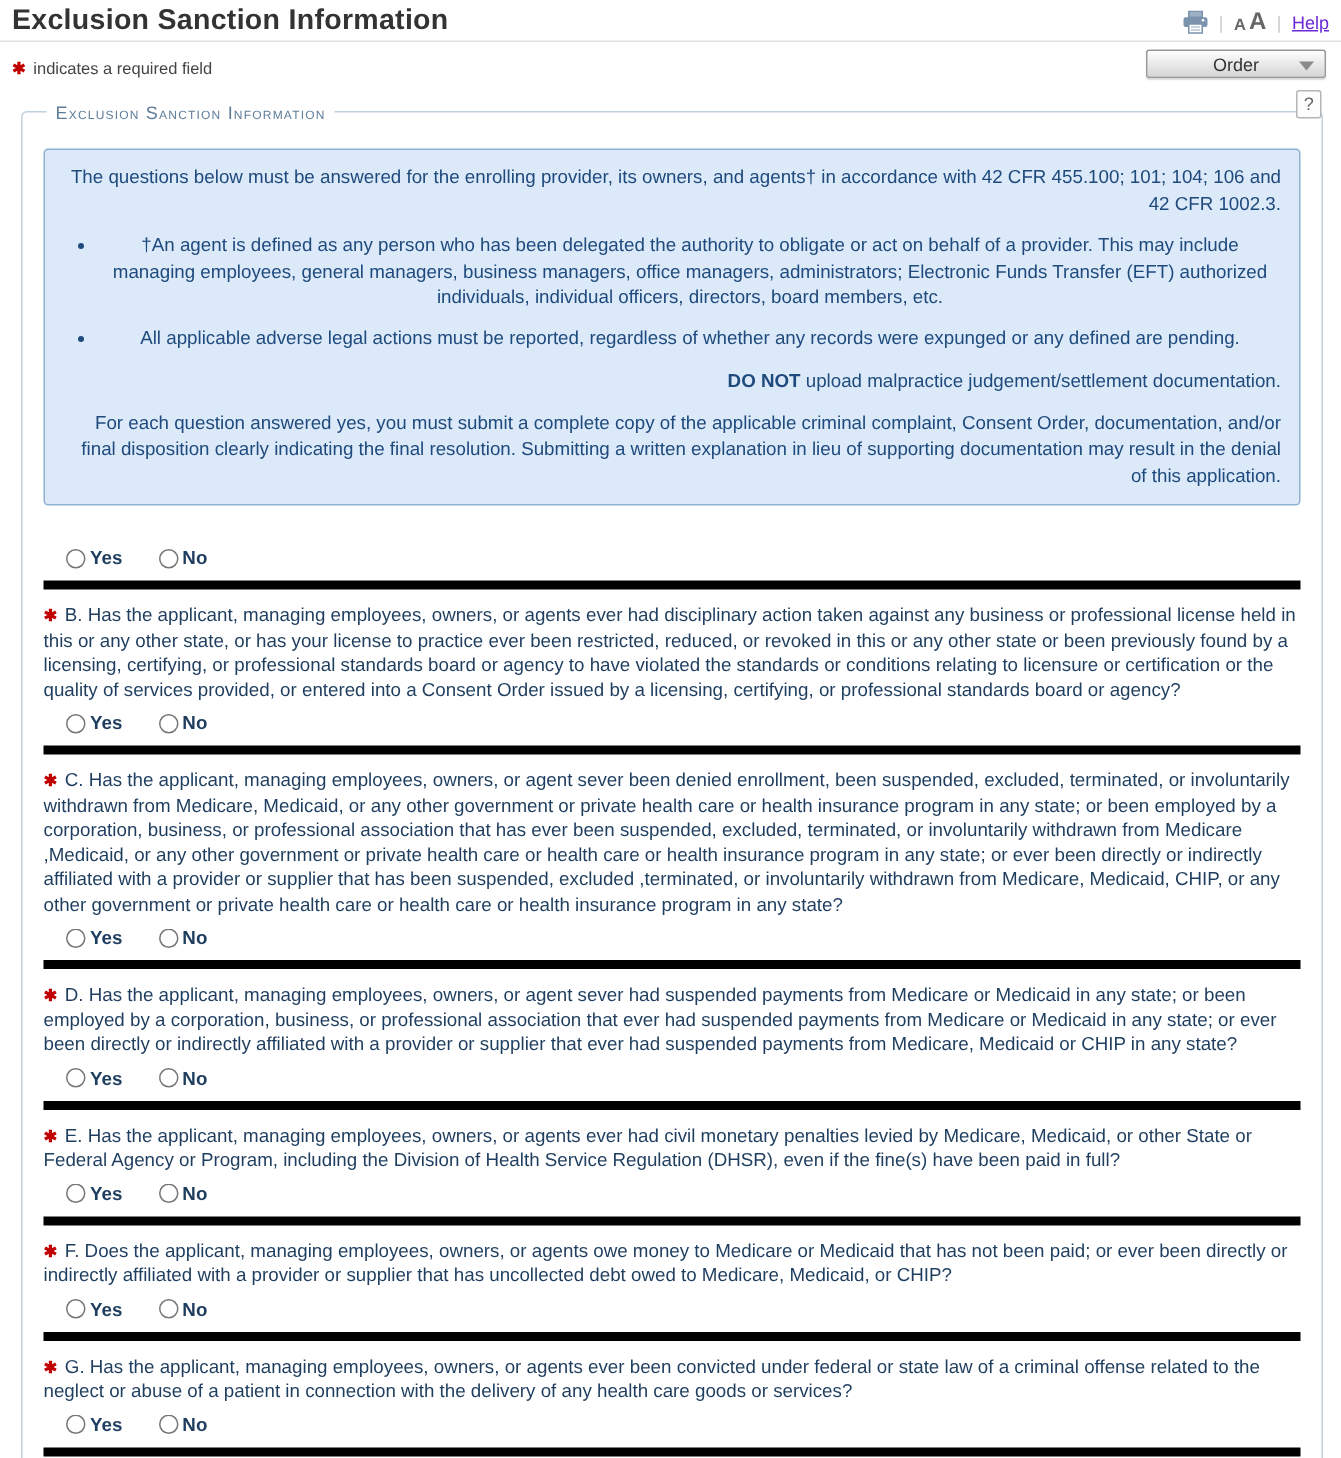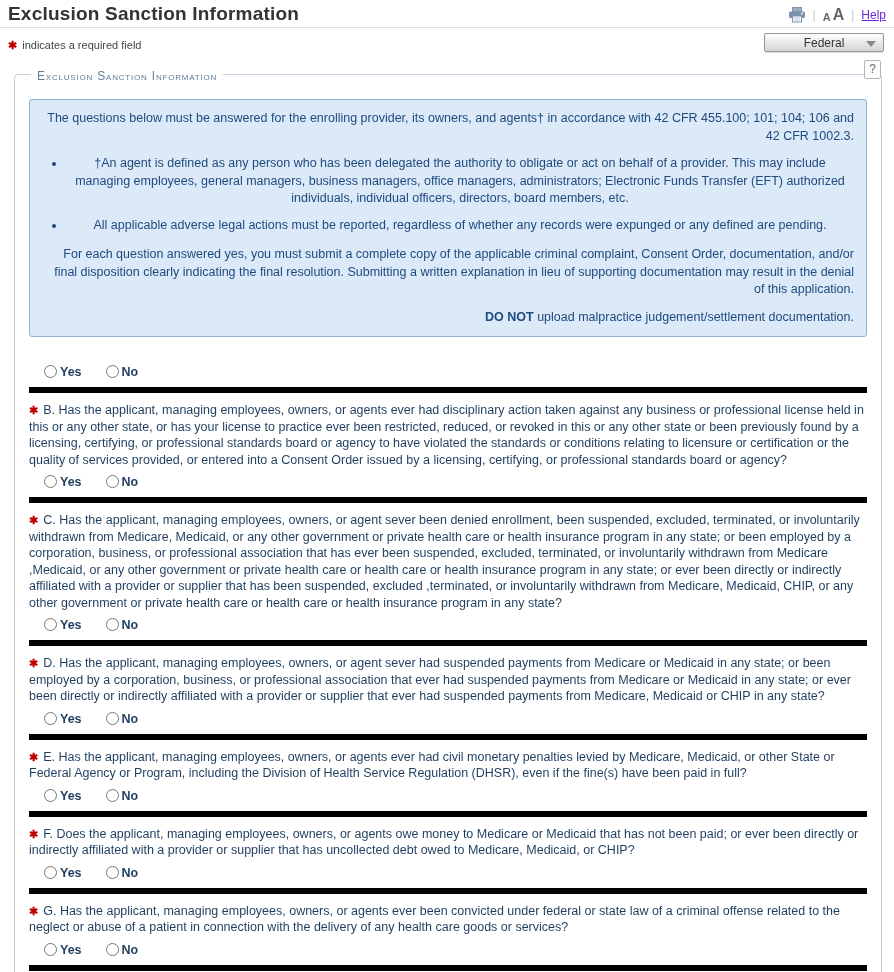--- a/index.html
+++ b/index.html
@@ -86,21 +86,21 @@
 
   
   .questions-list { padding: 0 2px; }
   .question { padding: 9px 0 5px 0; }
   .question + .question { border-top: 6px solid #000000; }
   .question-text {
     font-size: 12.5px; color: #1f3e5f; line-height: 1.32; margin: 0;
   }
   .radio-row { display: flex; gap: 24px; margin: 7px 0 3px 15px; align-items: center; }
   .radio-option {
-    display: flex; gap: 3px;
+    display: flex; align-items: center; gap: 3px;
     font-size: 12.5px; font-weight: bold; color: #1f3e5f; cursor: pointer;
   }
   .radio-option input[type="radio"] { width: 13px; height: 13px; margin: 0; cursor: pointer; }
 
   .printer-svg { display: block; }
 </style>
 </head>
 <body>
 
 <div class="header">
@@ -124,38 +124,38 @@
     <span class="tool-sep">|</span>
     <a class="help-link">Help</a>
   </div>
 </div>
 
 <div class="note-row">
   <div class="required-note">
     <span class="req-mark">✱</span><span>indicates a required field</span>
   </div>
   <div class="legend-button">
-    <span>Federal</span>
+    <span>Order</span>
     <span class="legend-arrow"></span>
   </div>
 </div>
 
 <div class="panel">
   <span class="panel-legend">Exclusion Sanction Information</span>
   <div class="panel-help-btn">?</div>
 
   
   <div class="info-box">
     <p>The questions below must be answered for the enrolling provider, its owners, and agents† in accordance with 42 CFR 455.100; 101; 104; 106 and 42 CFR 1002.3.</p>
     <ul>
       <li>†An agent is defined as any person who has been delegated the authority to obligate or act on behalf of a provider. This may include managing employees, general managers, business managers, office managers, administrators; Electronic Funds Transfer (EFT) authorized individuals, individual officers, directors, board members, etc.</li>
       <li>All applicable adverse legal actions must be reported, regardless of whether any records were expunged or any defined are pending.</li>
     </ul>
+    <p><span class="warning-bold">DO NOT</span><span> upload malpractice judgement/settlement documentation.</span></p>
     <p>For each question answered yes, you must submit a complete copy of the applicable criminal complaint, Consent Order, documentation, and/or final disposition clearly indicating the final resolution. Submitting a written explanation in lieu of supporting documentation may result in the denial of this application.</p>
-    <p><span class="warning-bold">DO NOT</span><span> upload malpractice judgement/settlement documentation.</span></p>
   </div>
 
   
   <div class="questions-list">
   <div class="question">
     <div class="radio-row">
       <label class="radio-option">
         <input type="radio" name="question-A" style="">
         <span>Yes</span>
       </label>

